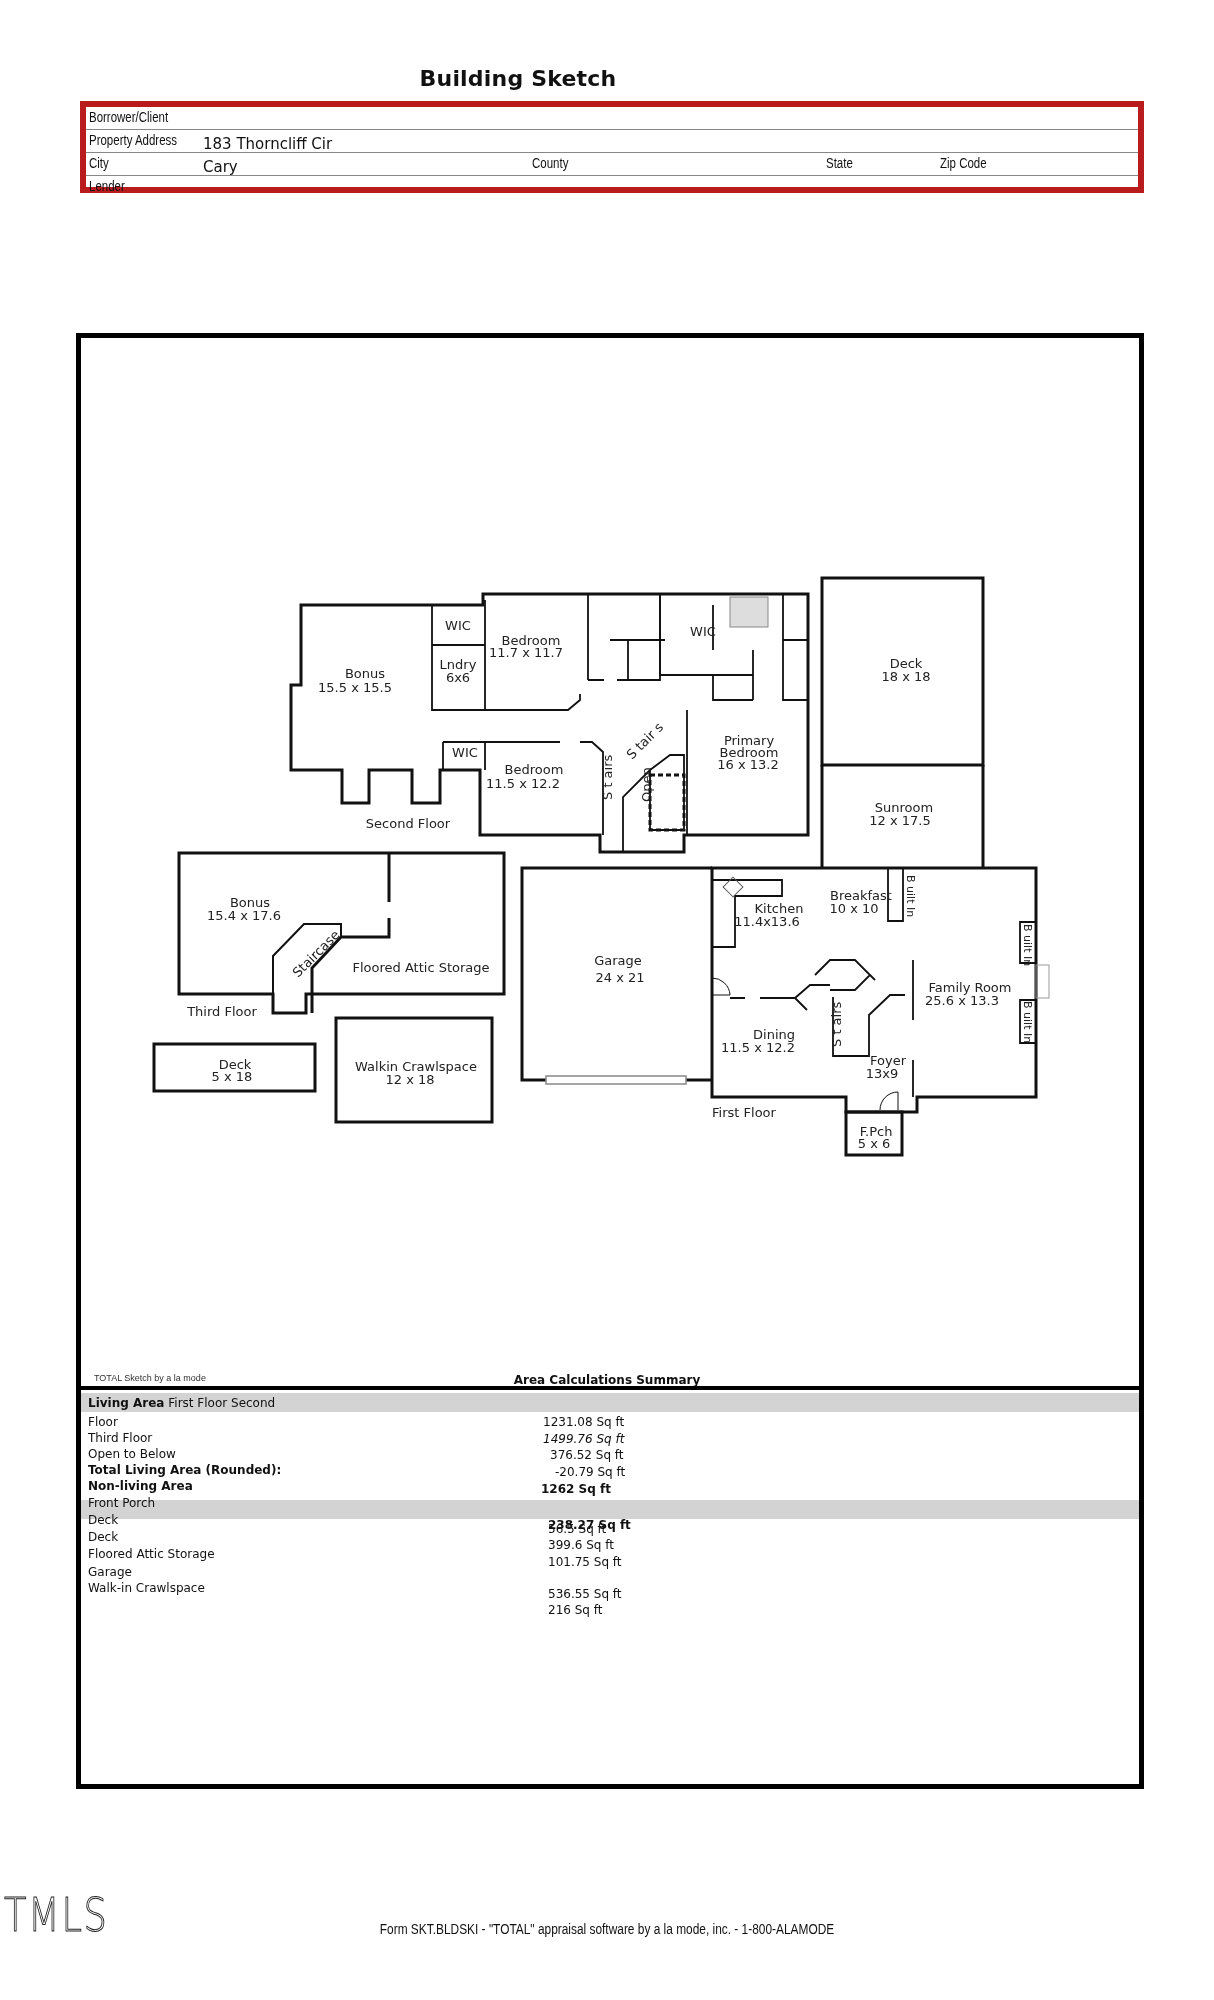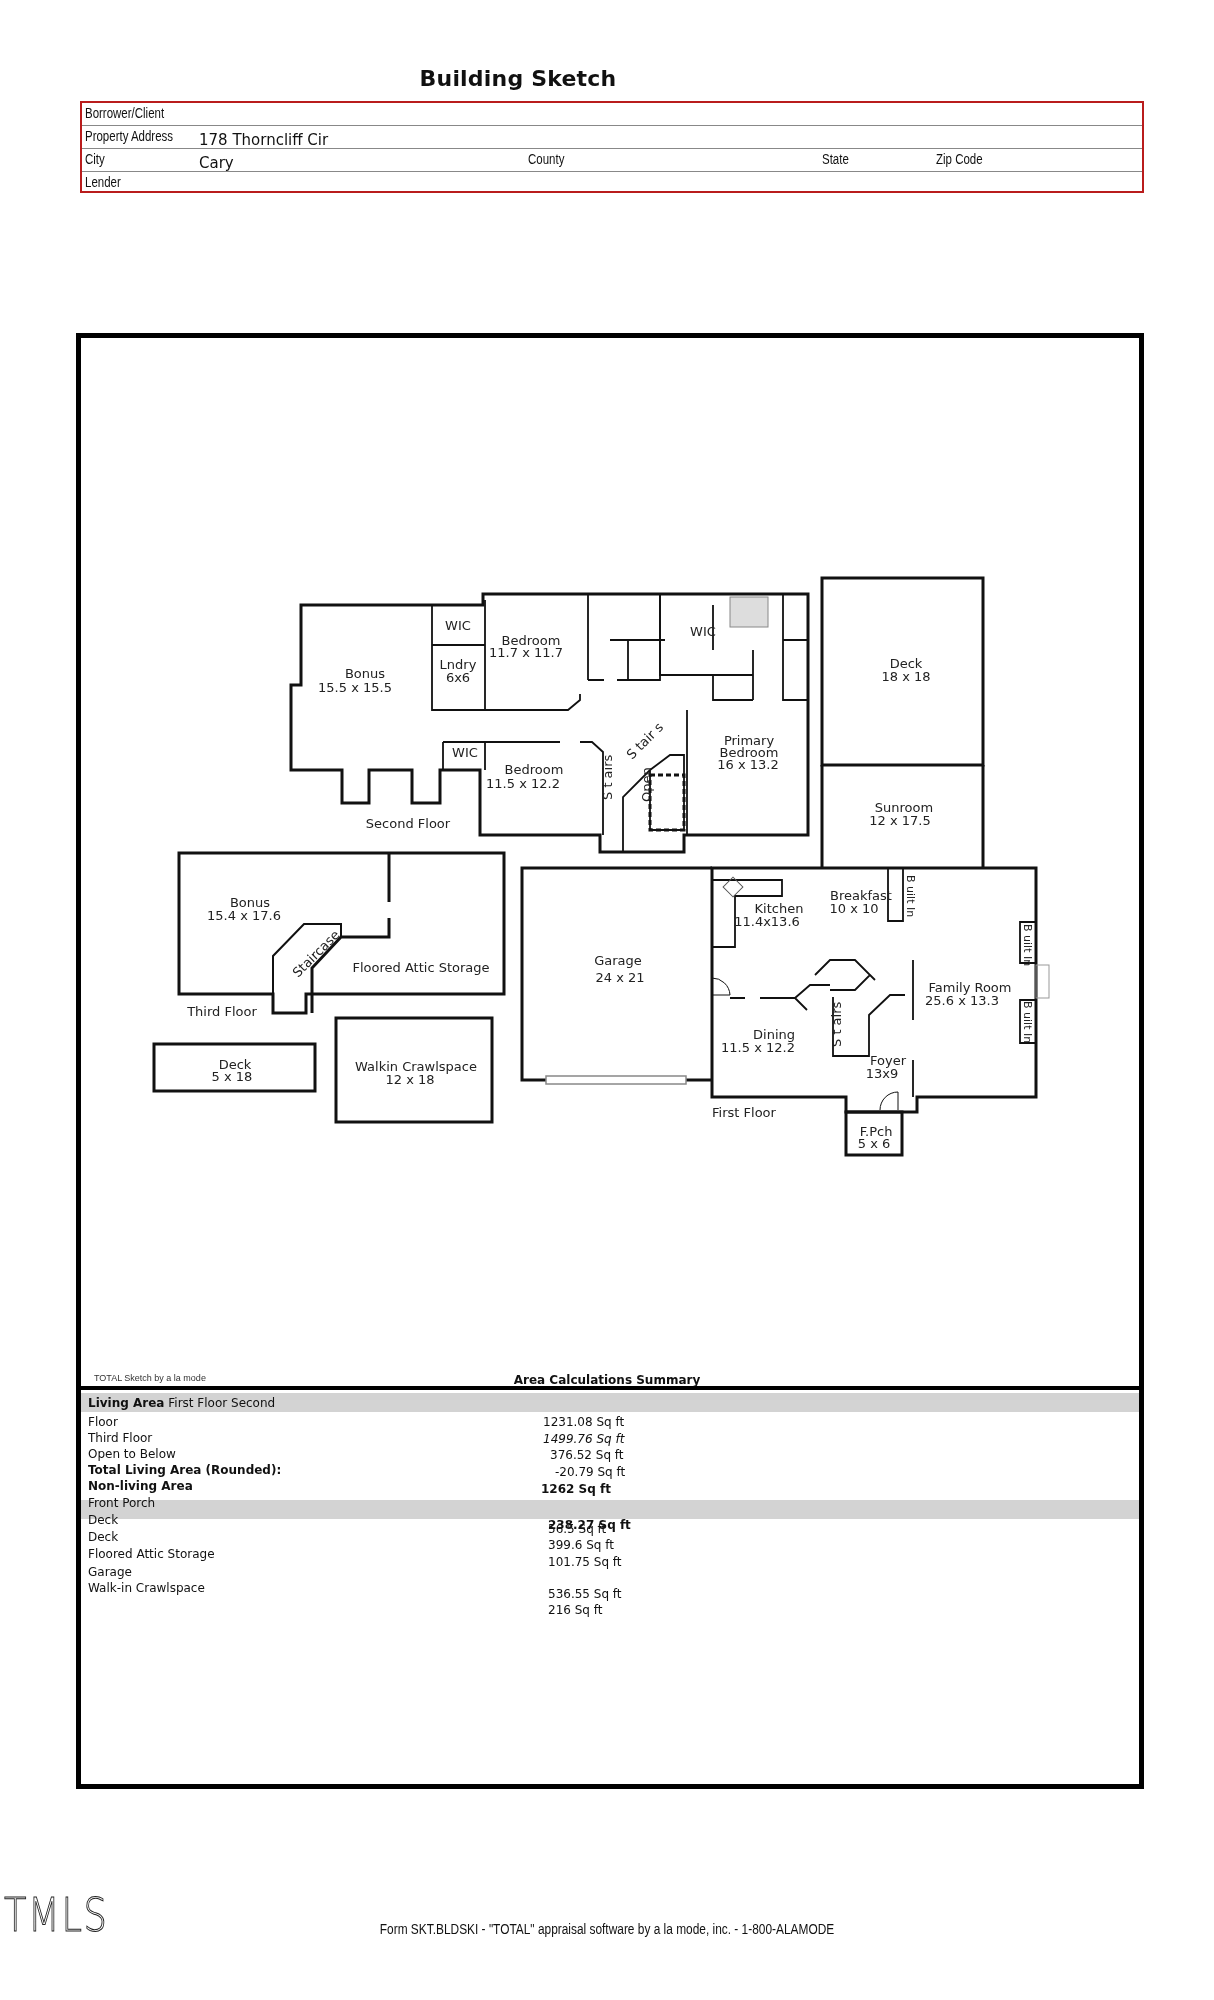--- a/index.html
+++ b/index.html
@@ -1,18 +1,18 @@
 <!DOCTYPE html>
 <html><head>
 <meta charset="utf-8">
 <style>
   html, body { margin:0; padding:0; background:#ffffff; }
   body { width:1214px; height:2000px; position:relative; overflow:hidden; font-family:"Liberation Sans", sans-serif; color:#111; }
   .title { position:absolute; left:0; width:1036px; top:66px; text-align:center; font-family:"DejaVu Sans", sans-serif; font-weight:bold; font-size:22px; letter-spacing:0.2px; }
-  .info-table { position:absolute; left:80px; top:101px; width:1064px; height:92px; border:2px solid #b91c1c; box-sizing:border-box; }
+  .info-table { position:absolute; left:80px; top:101px; width:1064px; height:92px; border:6px solid #b91c1c; box-sizing:border-box; }
   .info-row { position:absolute; left:0; right:0; height:23px; border-bottom:1.5px solid #888; box-sizing:border-box; }
   .info-row:last-child { border-bottom:none; }
   .lbl { position:absolute; top:2px; font-family:"Liberation Sans", sans-serif; font-size:14px; transform:scaleX(0.82); transform-origin:left top; white-space:nowrap; }
   .val { position:absolute; top:5px; font-family:"DejaVu Sans", sans-serif; font-size:15px; white-space:nowrap; }
   .frame { position:absolute; left:76px; top:333px; width:1068px; height:1456px; border:5px solid #000; box-sizing:border-box; }
   .plan { position:absolute; left:0; top:0; }
   .room-label { font-family:"DejaVu Sans", sans-serif; font-size:13px; fill:#222; }
   .sketch-credit { position:absolute; left:94px; top:1373px; font-size:9px; color:#333;text-align:center; }
   .area-title { position:absolute; left:0; width:1214px; top:1373px; text-align:center; font-weight:bold; font-size:12px; font-family:"DejaVu Sans", sans-serif; }
   .divider { position:absolute; left:76px; top:1386px; width:1068px; height:4px; background:#000; }
@@ -29,21 +29,21 @@
 
 <div class="title">Building Sketch</div>
 
 <div class="info-table">
   <div class="info-row" style="top:0;">
     <span class="lbl" style="left:3px;">Borrower/Client</span>
     <span class="val" style="left:93px;"></span>
   </div>
   <div class="info-row" style="top:23px;">
     <span class="lbl" style="left:3px;">Property Address</span>
-    <span class="val" style="left:117px;">178 Thorncliff Cir</span>
+    <span class="val" style="left:117px;">183 Thorncliff Cir</span>
   </div>
   <div class="info-row" style="top:46px;">
     <span class="lbl" style="left:3px;">City</span>
     <span class="val" style="left:117px;">Cary</span>
     <span class="lbl" style="left:446px;">County</span>
     <span class="lbl" style="left:740px;">State</span>
     <span class="lbl" style="left:854px;">Zip Code</span>
   </div>
   <div class="info-row" style="top:69px;">
     <span class="lbl" style="left:3px;">Lender</span>

